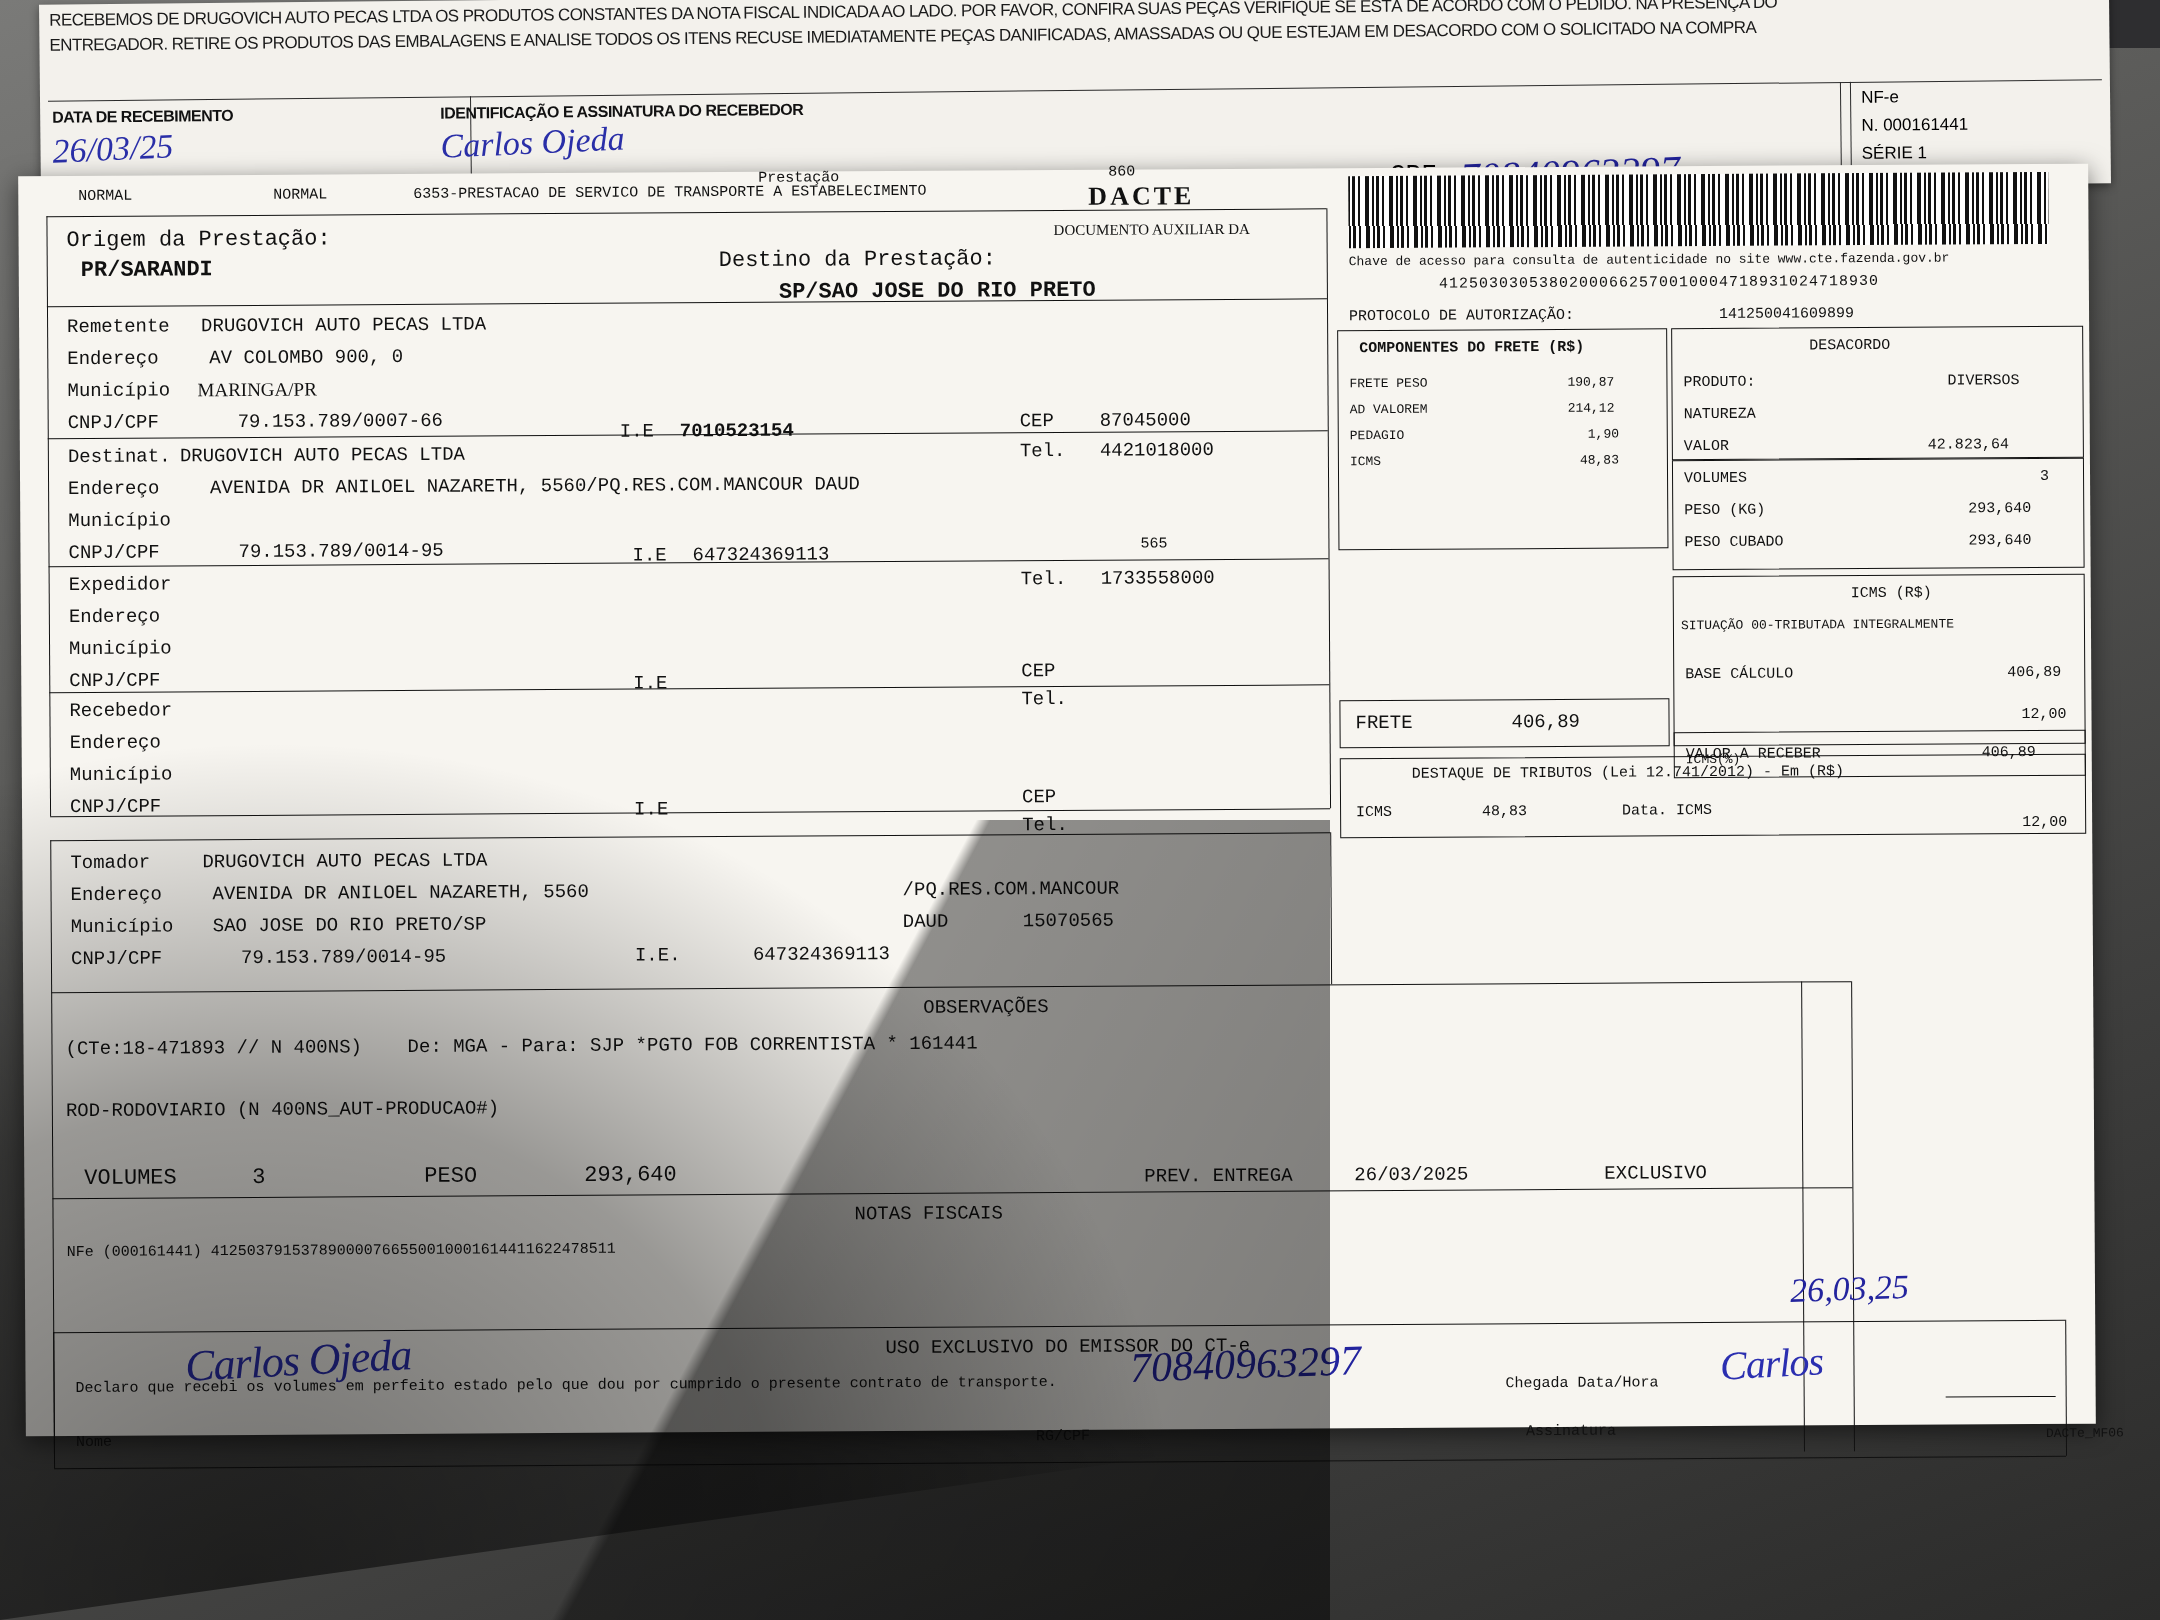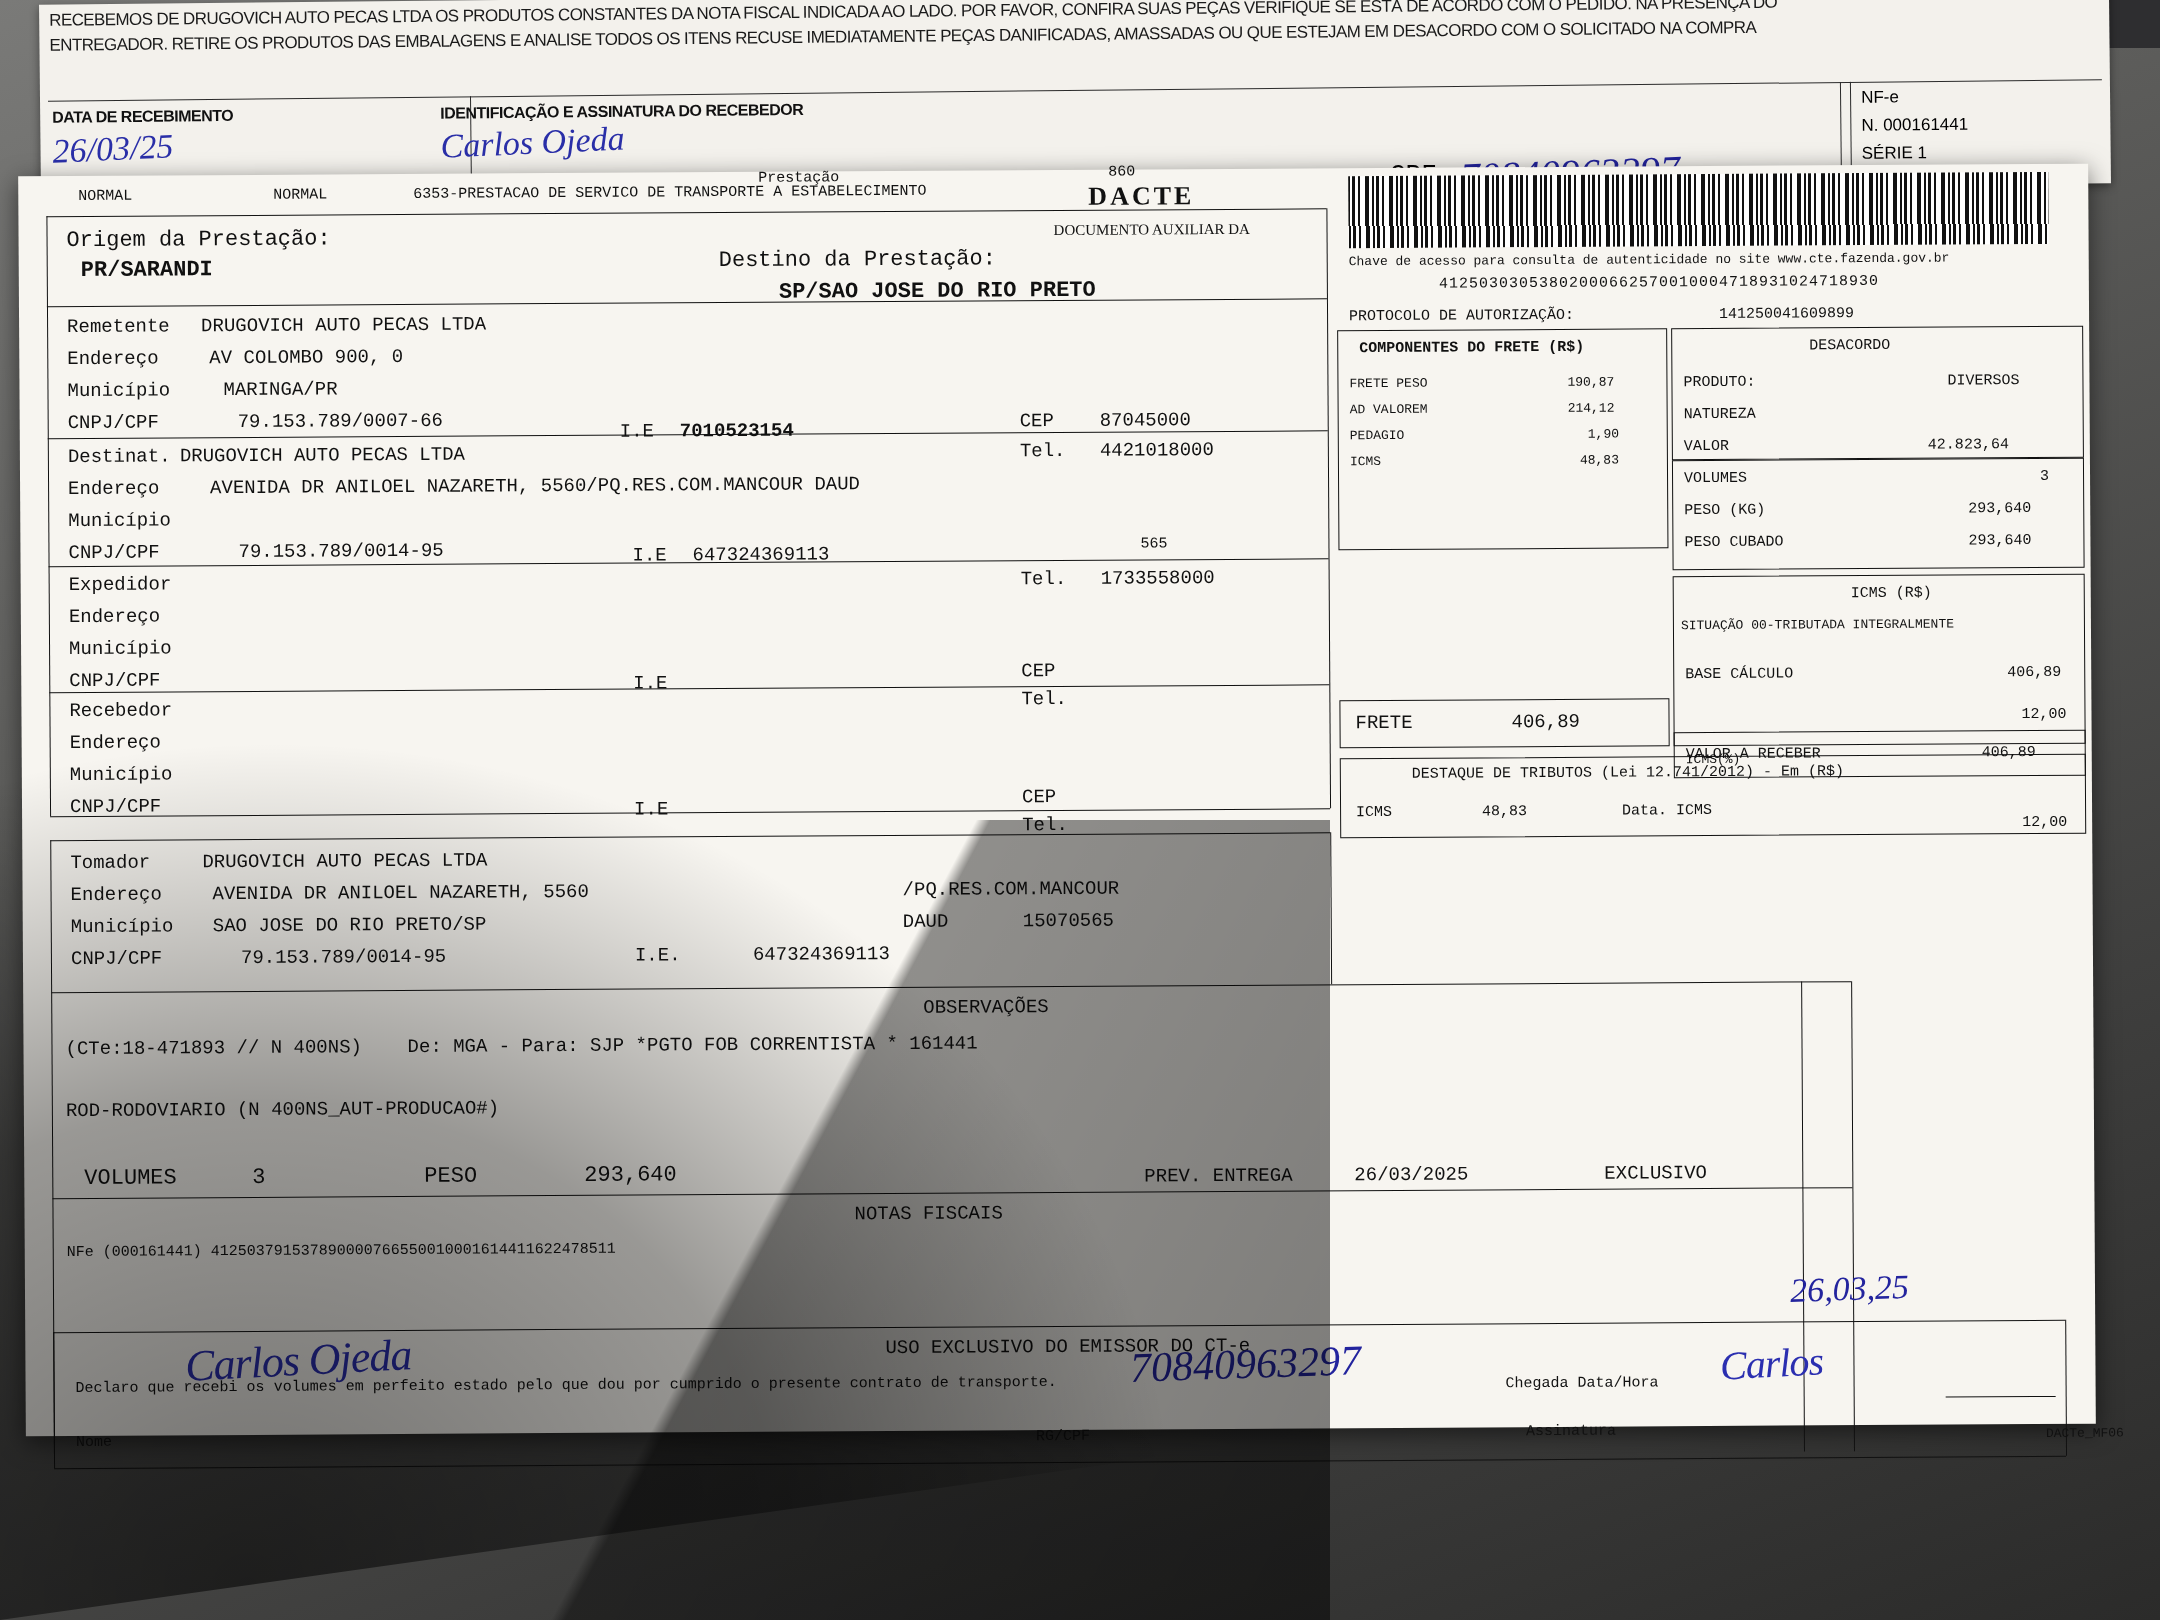--- a/index.html
+++ b/index.html
@@ -134,21 +134,21 @@
       <div class="txt t-lg bold" style="left:62px;top:82px;">PR/SARANDI</div>
       <div class="txt t-lg" style="left:700px;top:76px;">Destino da Prestação:</div>
       <div class="txt t-lg bold" style="left:760px;top:108px;">SP/SAO JOSE DO RIO PRETO</div>
       <div class="hr" style="left:28px;top:130px;width:1280px;"></div>
 
       <div class="txt" style="left:48px;top:140px;">Remetente</div>
       <div class="txt" style="left:182px;top:140px;">DRUGOVICH AUTO PECAS LTDA</div>
       <div class="txt" style="left:48px;top:172px;">Endereço</div>
       <div class="txt" style="left:190px;top:172px;">AV COLOMBO 900, 0</div>
       <div class="txt" style="left:48px;top:204px;">Município</div>
-      <div class="txt" style="left:204px;top:204px;">MARINGA/PR</div>
+      <div class="txt" style="left:178px;top:204px;font-family:Liberation Serif, serif;">MARINGA/PR</div>
       <div class="txt" style="left:48px;top:236px;">CNPJ/CPF</div>
       <div class="txt" style="left:218px;top:236px;">79.153.789/0007-66</div>
       <div class="txt" style="left:600px;top:248px;">I.E</div>
       <div class="txt" style="left:660px;top:248px;font-weight:bold;">7010523154</div>
       <div class="txt" style="left:1000px;top:240px;">CEP</div>
       <div class="txt" style="left:1080px;top:240px;">87045000</div>
       <div class="txt" style="left:1000px;top:270px;">Tel.</div>
       <div class="txt" style="left:1080px;top:270px;">4421018000</div>
       <div class="hr" style="left:28px;top:262px;width:1280px;"></div>
 

